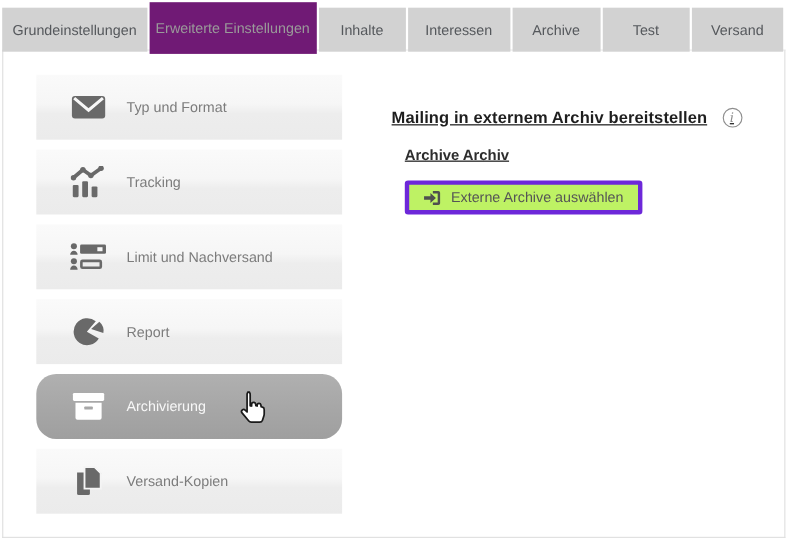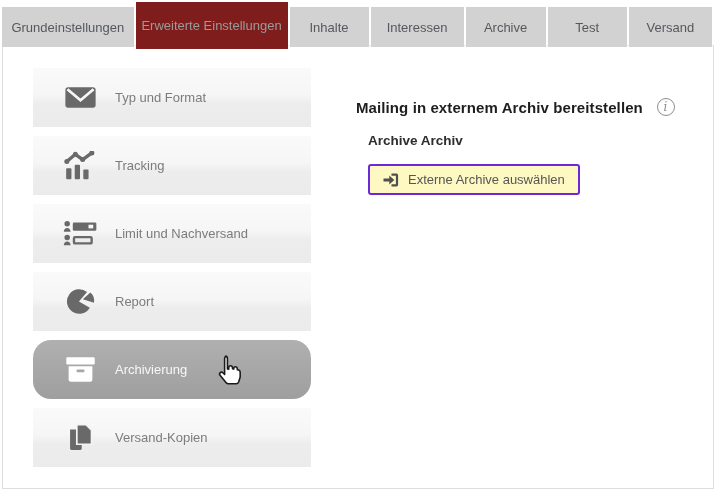--- a/index.html
+++ b/index.html
@@ -8,50 +8,50 @@
 
   .window { position:relative; width:716px; height:493px; background:#fff; overflow:hidden; }
 
   
   .tabbar { position:absolute; top:0; left:2px; right:2px; height:47px;
             display:flex; align-items:flex-end; z-index:5; }
   .tab { height:40px; background:#d2d2d2; color:#55585c; font-size:13px;
          display:flex; align-items:center; justify-content:center;
          padding:0 24px; margin-right:2px; min-width:79px; cursor:pointer;
          white-space:nowrap; }
-  .tab.active { height:47px; background:#7f1d1d; color:#9a9a9a; margin-bottom:-2px; }
+  .tab.active { height:47px; background:#701a75; color:#9a9a9a; margin-bottom:-2px; }
 
   
   .panel { position:absolute; top:45px; left:2px; right:2px; bottom:4px;
            background:#fff; border:1px solid #dedede; border-top:1px solid #e9e9e9;
            display:flex; }
 
   
   .sidebar { width:278px; margin:22px 0 0 30px; flex:none; }
   .side-item { height:59px; margin-bottom:9px; display:flex; align-items:center;
                background:linear-gradient(180deg,#fafafa 0%,#f6f6f6 45%,#ededed 60%,#ebebeb 100%);
                cursor:pointer; }
   .side-item .icon { width:36px; margin-left:29px; display:flex; justify-content:center;
                      align-items:center; color:#696969; flex:none; }
   .side-item .label { margin-left:17px; font-size:13px; color:#7c7c7c; }
   .side-item.selected { background:linear-gradient(180deg,#b0b0b0 0%,#a7a7a7 50%,#9f9f9f 100%);border-radius:18px; }
   .side-item.selected .icon { color:#ffffff; }
   .side-item.selected .label { color:#f7f7f7; }
 
   
-  .main { flex:1; padding:52px 10px 0 45px; }
+  .main { flex:1; padding:52px 10px 0 45px;text-decoration:underline; }
   .title-row { display:flex; align-items:center; }
   .page-title { font-size:15px; font-weight:bold; color:#1e1e1e; letter-spacing:.1px; }
   .info-badge { width:18px; height:18px; border:1.5px solid #8d8d8d; border-radius:50%;
                 color:#8d8d8d; font-family:"DejaVu Serif", serif; font-style:italic;
                 font-size:12px; display:flex; align-items:center; justify-content:center;
                 margin-left:14px; cursor:pointer; flex:none; padding-right:1px; }
   .section-heading { margin:17px 0 0 12px; font-size:13.5px; font-weight:bold; color:#2d2d2d; }
   .archive-btn { margin:16px 0 0 12px; height:31px; display:inline-flex; align-items:center;
-                 gap:9px; padding:0 13px; background:#fef9c3; border:2px solid #6d28d9;
+                 gap:9px; padding:0 13px; background:#bef264; border:4px solid #6d28d9;
                  border-radius:3px; color:#555555; font-size:13px;
                  font-family:"Liberation Sans", sans-serif; cursor:pointer; }
   .archive-btn .btn-icon { display:flex; color:#4f4f4f; }
 
   
   .cursor { position:absolute; left:213px; top:354px; z-index:9; pointer-events:none; }
 </style>
 </head>
 <body>
 

